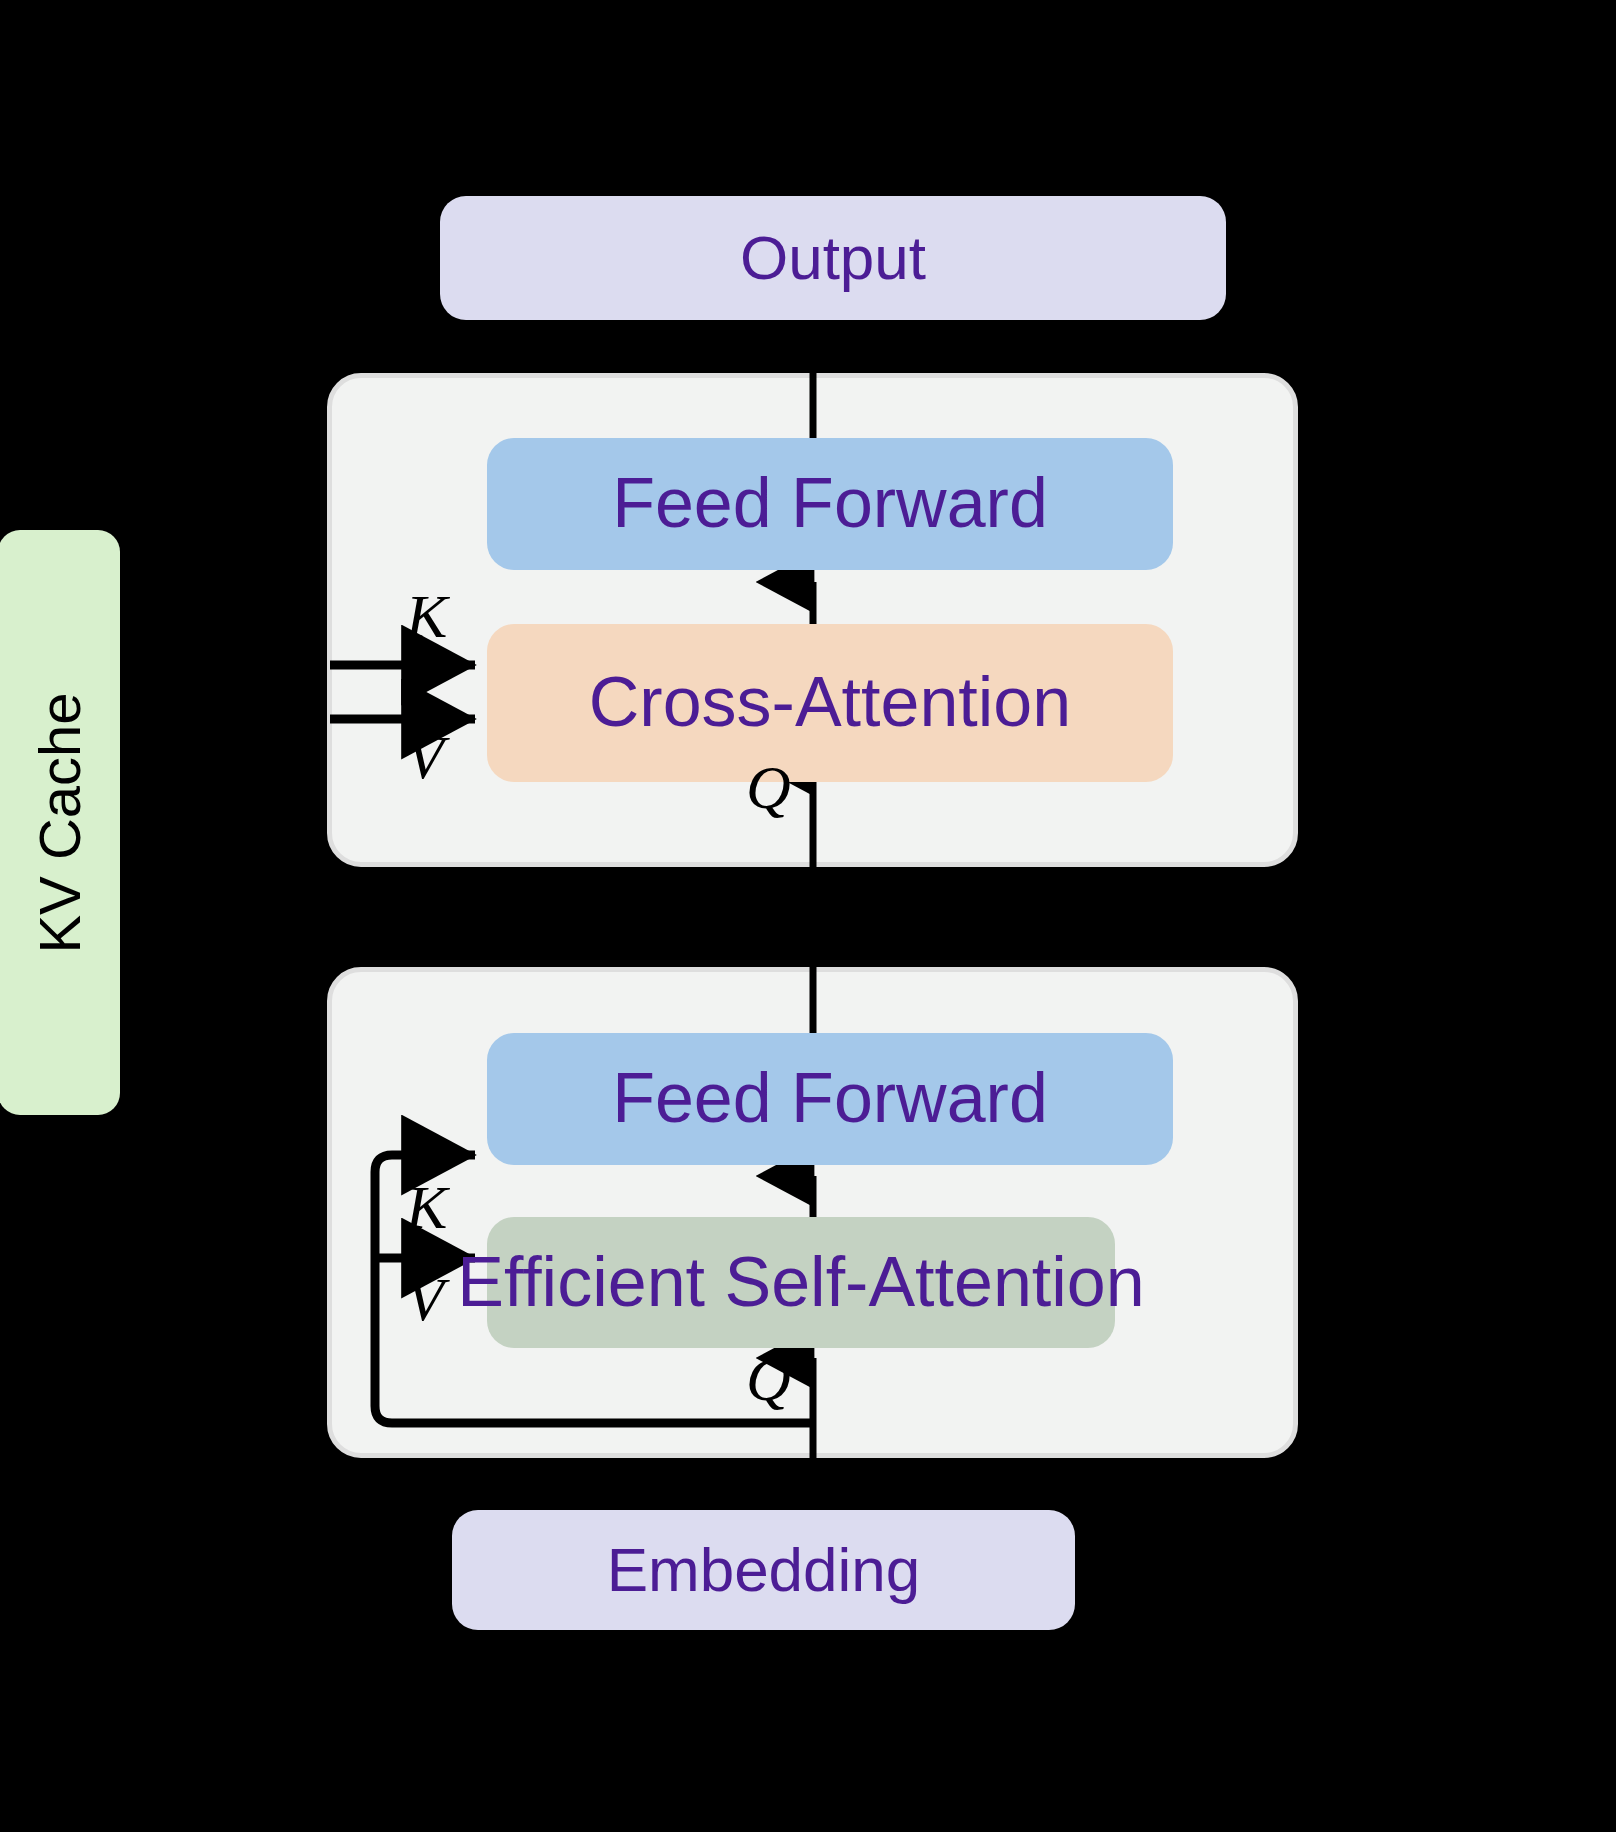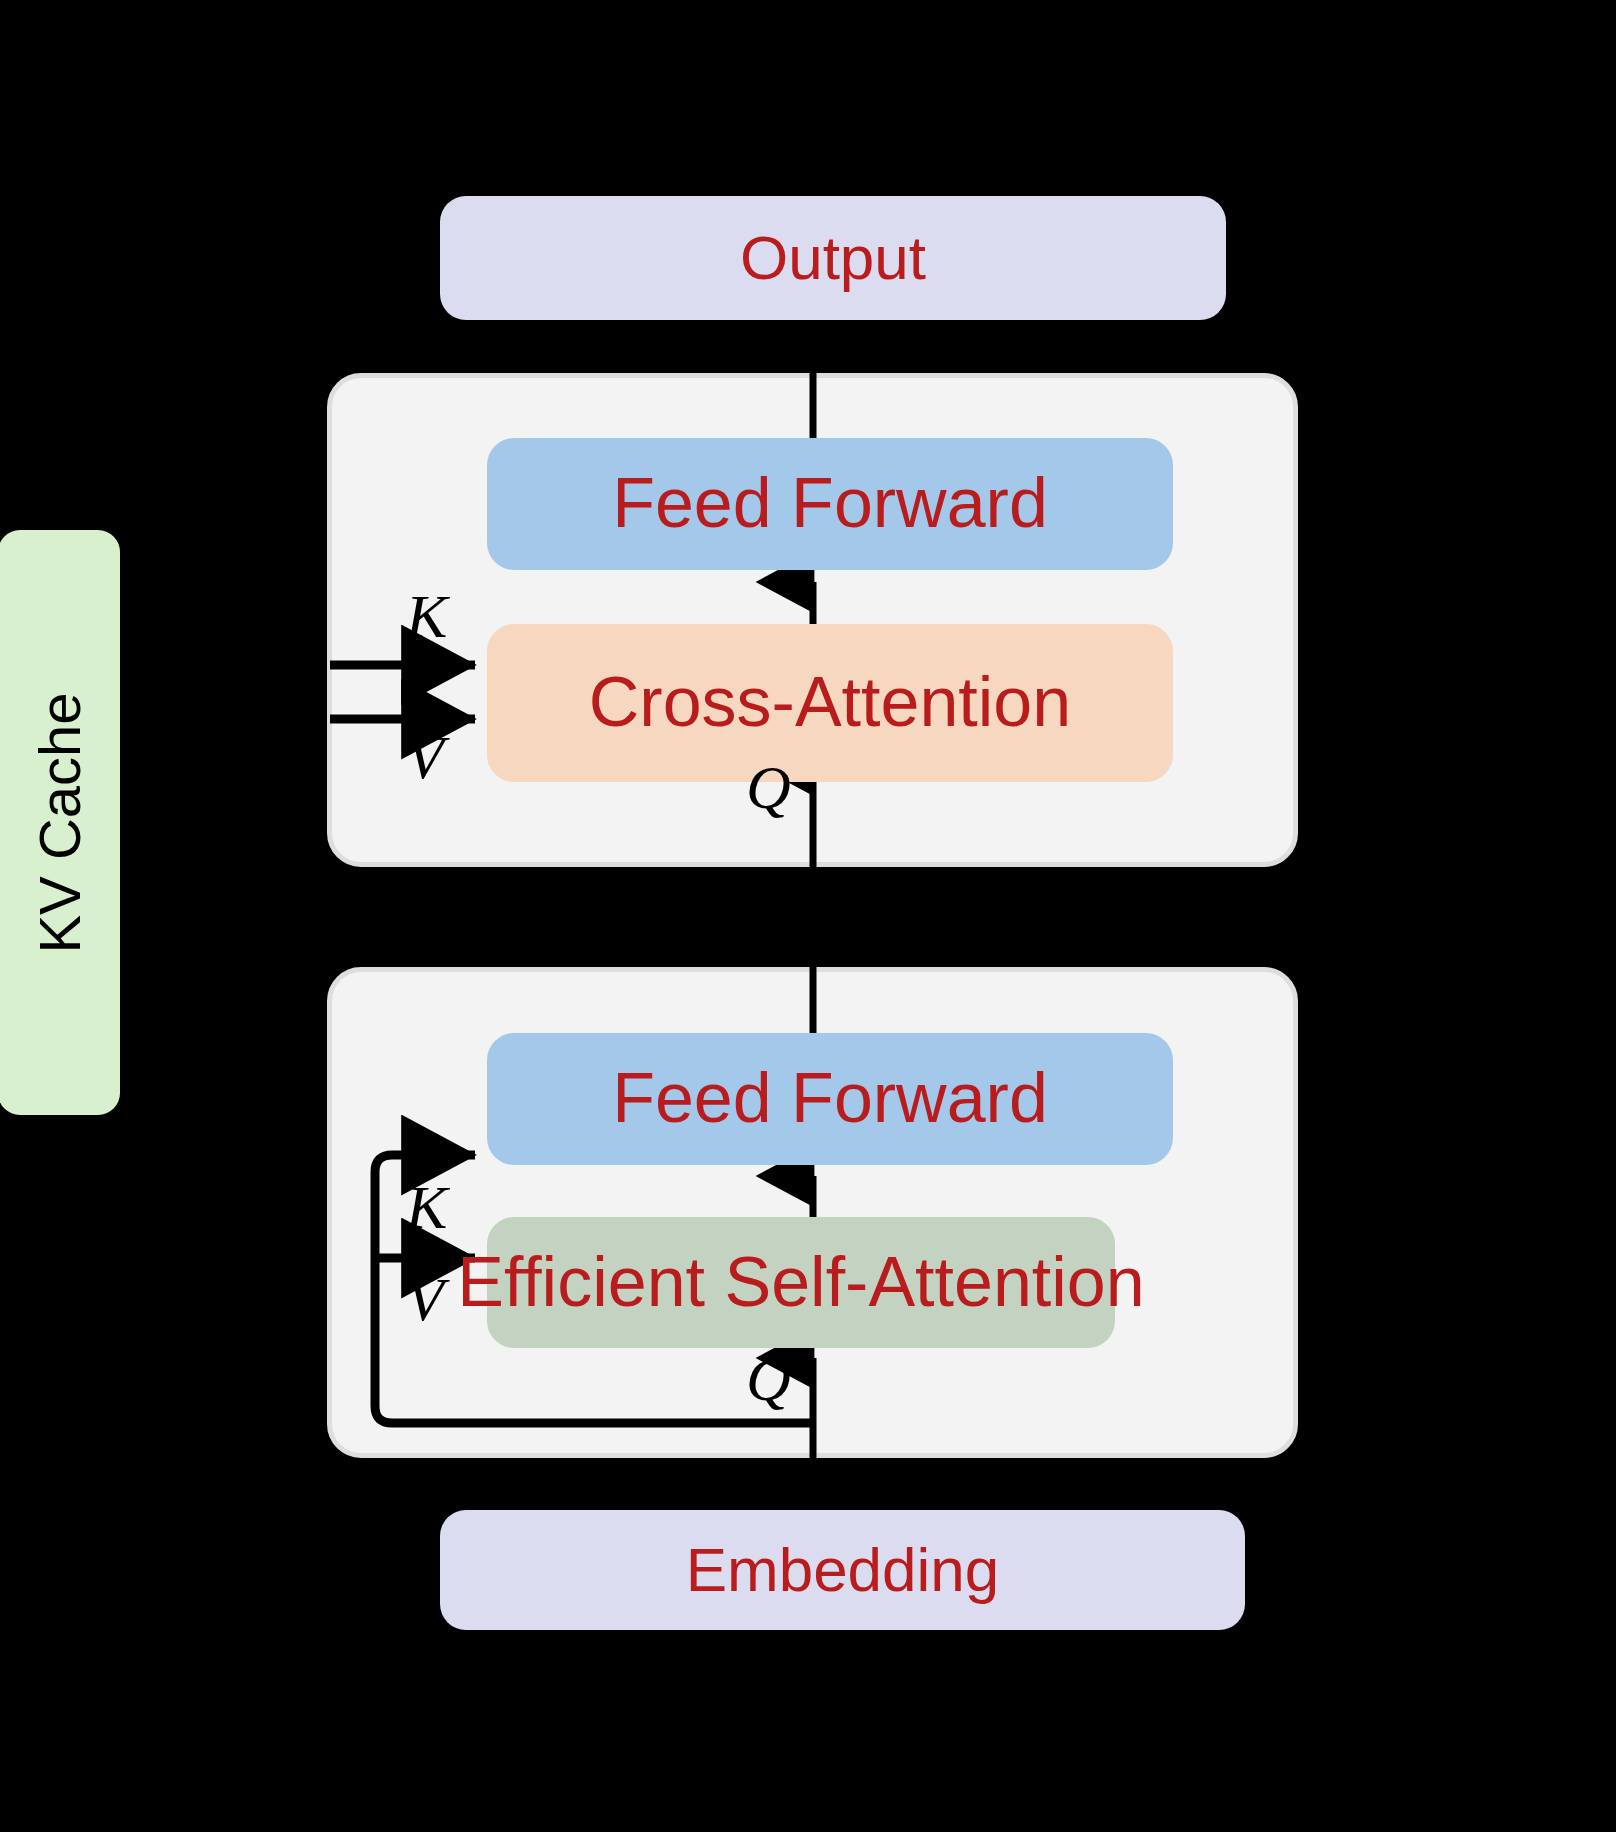--- a/index.html
+++ b/index.html
@@ -15,21 +15,21 @@
     overflow: hidden;
     font-family: "Liberation Sans", sans-serif;
   }
   .box {
     position: absolute;
     box-sizing: border-box;
     display: flex;
     align-items: center;
     justify-content: center;
     text-align: center;
-    color: #b91c1c;
+    color: #4c1d95;
     line-height: 1.05;
     white-space: nowrap;
   }
   
   .outer-block {
     position: absolute;
     box-sizing: border-box;
     background: #f2f3f2;
     border: 5px solid #dedede;
     border-radius: 34px;
@@ -37,21 +37,21 @@
   #upper-block { left: 327px; top: 373px; width: 971px; height: 494px; }
   #lower-block { left: 327px; top: 967px; width: 971px; height: 491px; }
 
   
   .terminal {
     background: #dcdcf0;
     border-radius: 26px;
     font-size: 62px;
   }
   #output-box   { left: 440px; top: 196px;  width: 786px; height: 124px; }
-  #embedding-box{ left: 440px; top: 1510px; width: 805px; height: 120px; }
+  #embedding-box{ left: 452px; top: 1510px; width: 623px; height: 120px; }
 
   
   .sublayer {
     border-radius: 27px;
     font-size: 70px;
   }
   .ff   { background: #a4c8ea; }
   .xatt { background: #f5d8bf; }
   .satt { background: #c4d2c2; }
 

